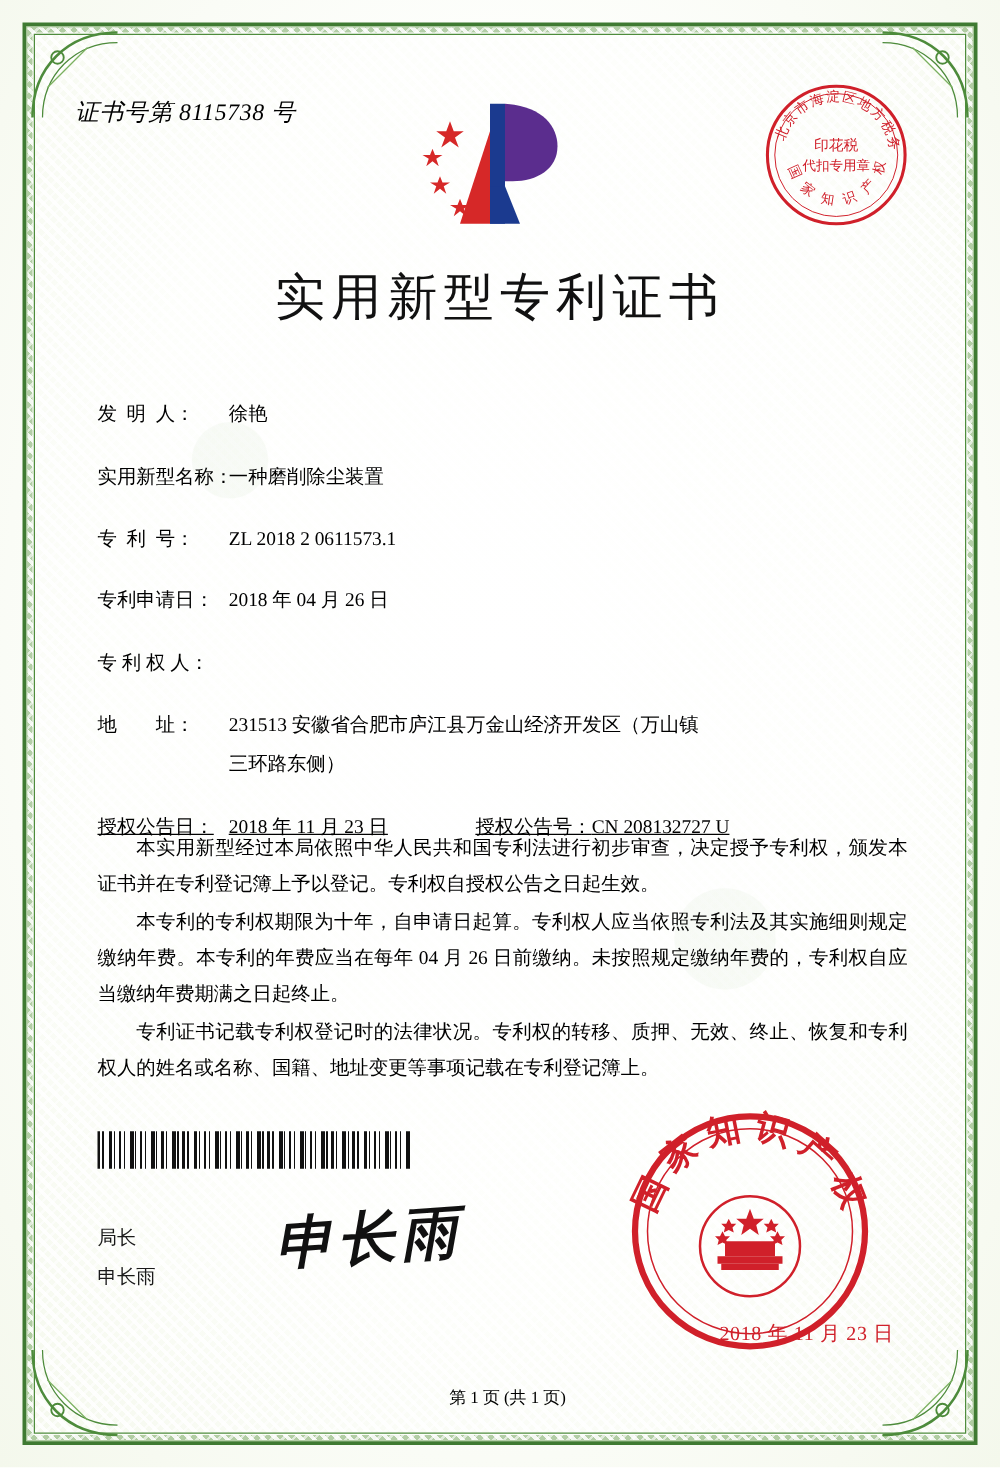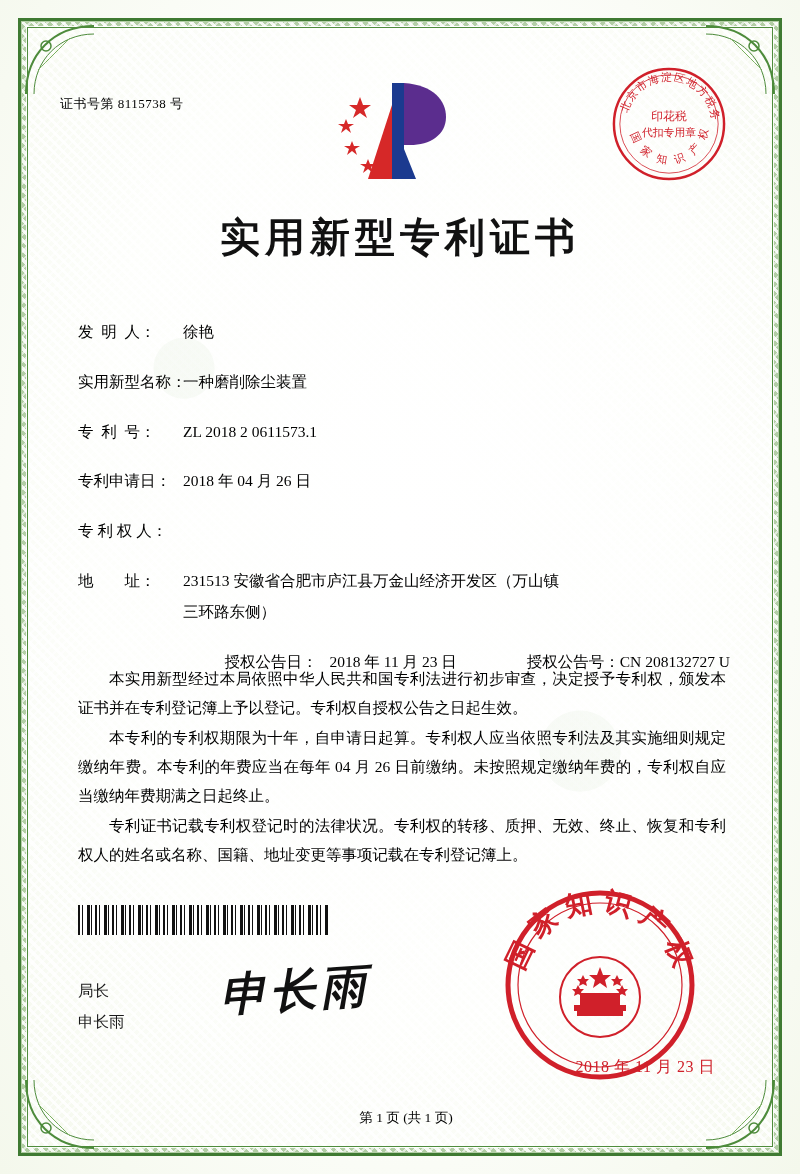--- a/index.html
+++ b/index.html
@@ -96,24 +96,25 @@
     left: 60px;
     top: 45px;
     right: 60px;
     bottom: 45px;
   }
 
   
   .cert-no {
     position: absolute;
     left: 0px;
-    top: 50px;
-    font-size: 13px;
+    top: 32px;
+    font-size: 19px;
     letter-spacing: 0.5px;
     color: #000;
+    font-style: italic;
   }
 
   .logo {
     position: absolute;
     left: 270px;
     top: 30px;
     width: 150px;
     height: 120px;
   }
 
@@ -126,21 +127,21 @@
   }
 
   .title {
     position: absolute;
     left: 0;
     right: 0;
     top: 165px;
     text-align: center;
     font-family: "Liberation Serif", "DejaVu Serif", serif;
     font-size: 40px;
-    font-weight: bold;
+    font-weight: normal;
     letter-spacing: 5px;
     color: #111;
   }
 
   
   .fields {
     position: absolute;
     left: 18px;
     right: 10px;
     top: 275px;
@@ -159,21 +160,22 @@
     white-space: pre;
   }
   .row .value {
     flex: 1 1 auto;
   }
   .row .value .line2 {
     display: block;
     margin-top: 6px;
   }
   .row.split {
-    justify-content: flex-end;
+    justify-content: flex-start;
+    text-decoration: underline;
   }
   .row .right-group {
     margin-left: 70px;
     display: flex;
   }
   .row .right-group .label2 {
     white-space: pre;
   }
 
   

